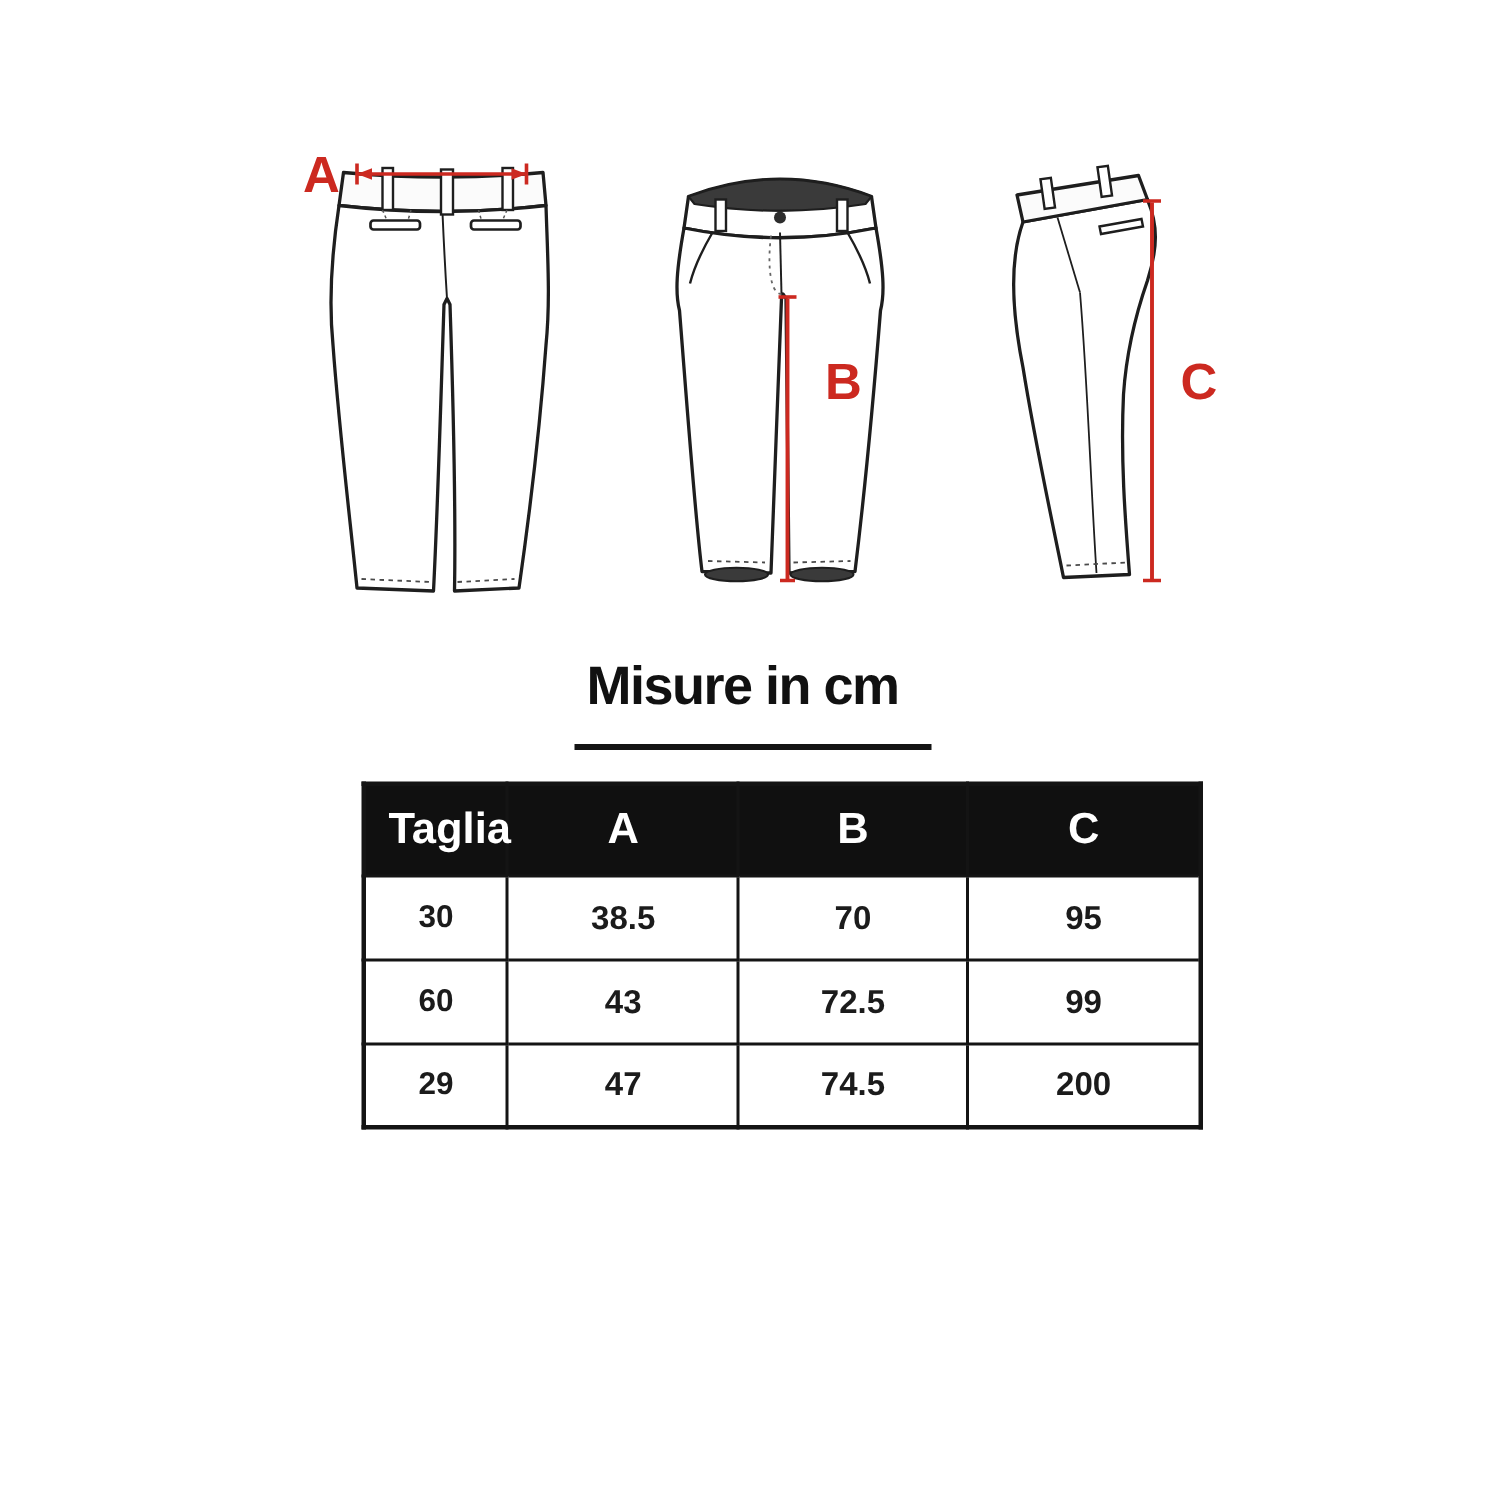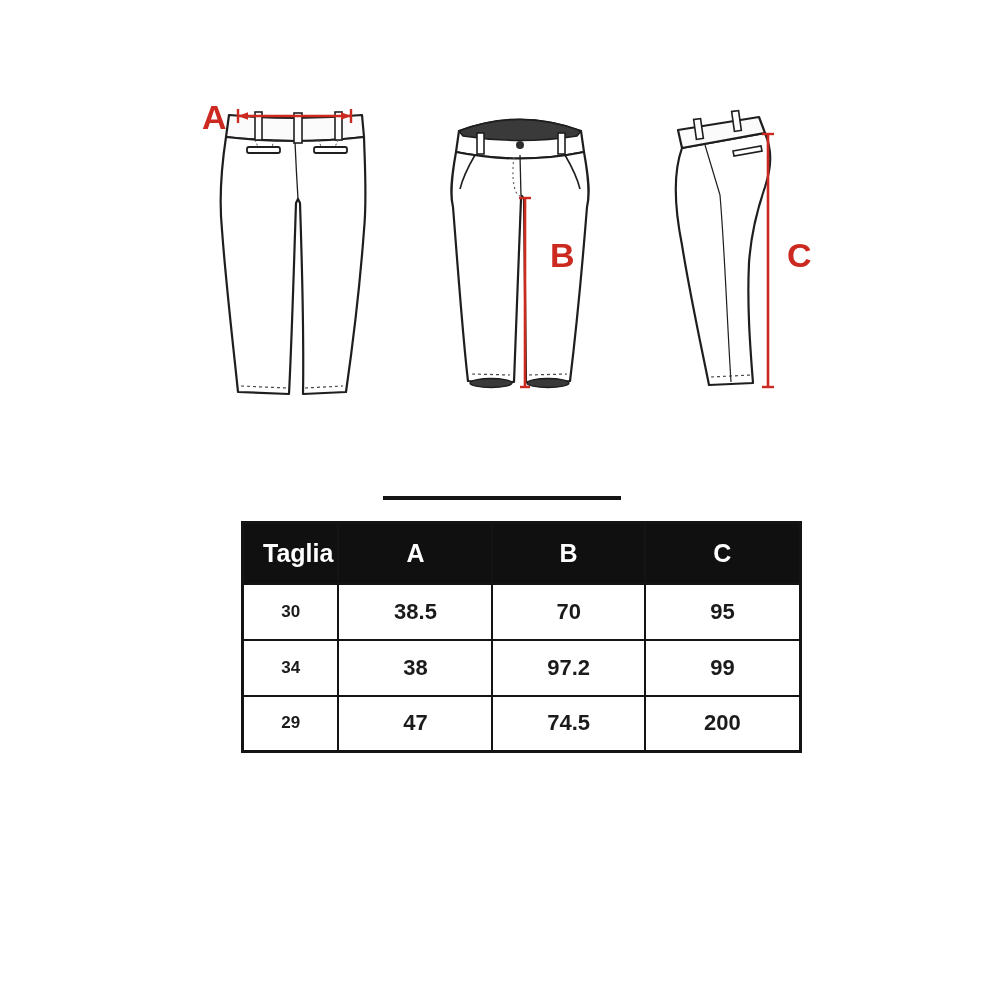--- a/index.html
+++ b/index.html
@@ -38,23 +38,23 @@
     color:#1b1b1b;
   }
   table.size-table thead tr{height:61px;}
   table.size-table tbody tr{height:56px;}
   th.col-taglia{width:17.2%;text-align:left;padding-left:15px;}
   th.col-a{width:27.6%;}
   th.col-b{width:27.3%;}
   th.col-c{width:27.9%;}
   table.size-table thead th{
     background:var(--header-bg);color:var(--header-text);
-    font-size:25px;font-weight:bold;
-  }
-  td.size-cell{font-size:17px;font-weight:bold;}
+    font-size:29px;font-weight:bold;
+  }
+  td.size-cell{font-size:21px;font-weight:bold;}
   td.value-cell{font-size:22px;font-weight:bold;}
 </style>
 </head>
 <body>
 
 <div class="canvas">
 
   <svg class="drawing" style="left:195px;top:95px;" width="200" height="320" viewBox="0 0 200 320">
 
     <path d="M34,20 Q100,26 167,20 L169,42 Q100,50 31,42 Z" fill="#fbfbfb" stroke="#1e1e1e" stroke-width="2.2" stroke-linejoin="round"></path>
@@ -155,42 +155,43 @@
       <line x1="123" y1="40" x2="123" y2="292" stroke-width="2.6"></line>
       <line x1="117" y1="39" x2="129" y2="39" stroke-width="2.4"></line>
       <line x1="117" y1="292" x2="129" y2="292" stroke-width="2.4"></line>
     </g>
   </svg>
 
   <div class="measure-label" style="left:202px;top:100px;">A</div>
   <div class="measure-label" style="left:550px;top:238px;">B</div>
   <div class="measure-label" style="left:787px;top:238px;">C</div>
 
+  <div class="title">Misure in cm</div>
   <div class="title-underline"></div>
 
   <table class="size-table">
     <thead>
       <tr>
         <th class="col-taglia">Taglia</th>
         <th class="col-a">A</th>
         <th class="col-b">B</th>
         <th class="col-c">C</th>
       </tr>
     </thead>
     <tbody>
       <tr>
         <td class="size-cell">30</td>
         <td class="value-cell">38.5</td>
         <td class="value-cell">70</td>
         <td class="value-cell">95</td>
       </tr>
       <tr>
-        <td class="size-cell">34</td>
-        <td class="value-cell">38</td>
-        <td class="value-cell">97.2</td>
+        <td class="size-cell">60</td>
+        <td class="value-cell">43</td>
+        <td class="value-cell">72.5</td>
         <td class="value-cell">99</td>
       </tr>
       <tr>
         <td class="size-cell">29</td>
         <td class="value-cell">47</td>
         <td class="value-cell">74.5</td>
         <td class="value-cell">200</td>
       </tr>
     </tbody>
   </table>

